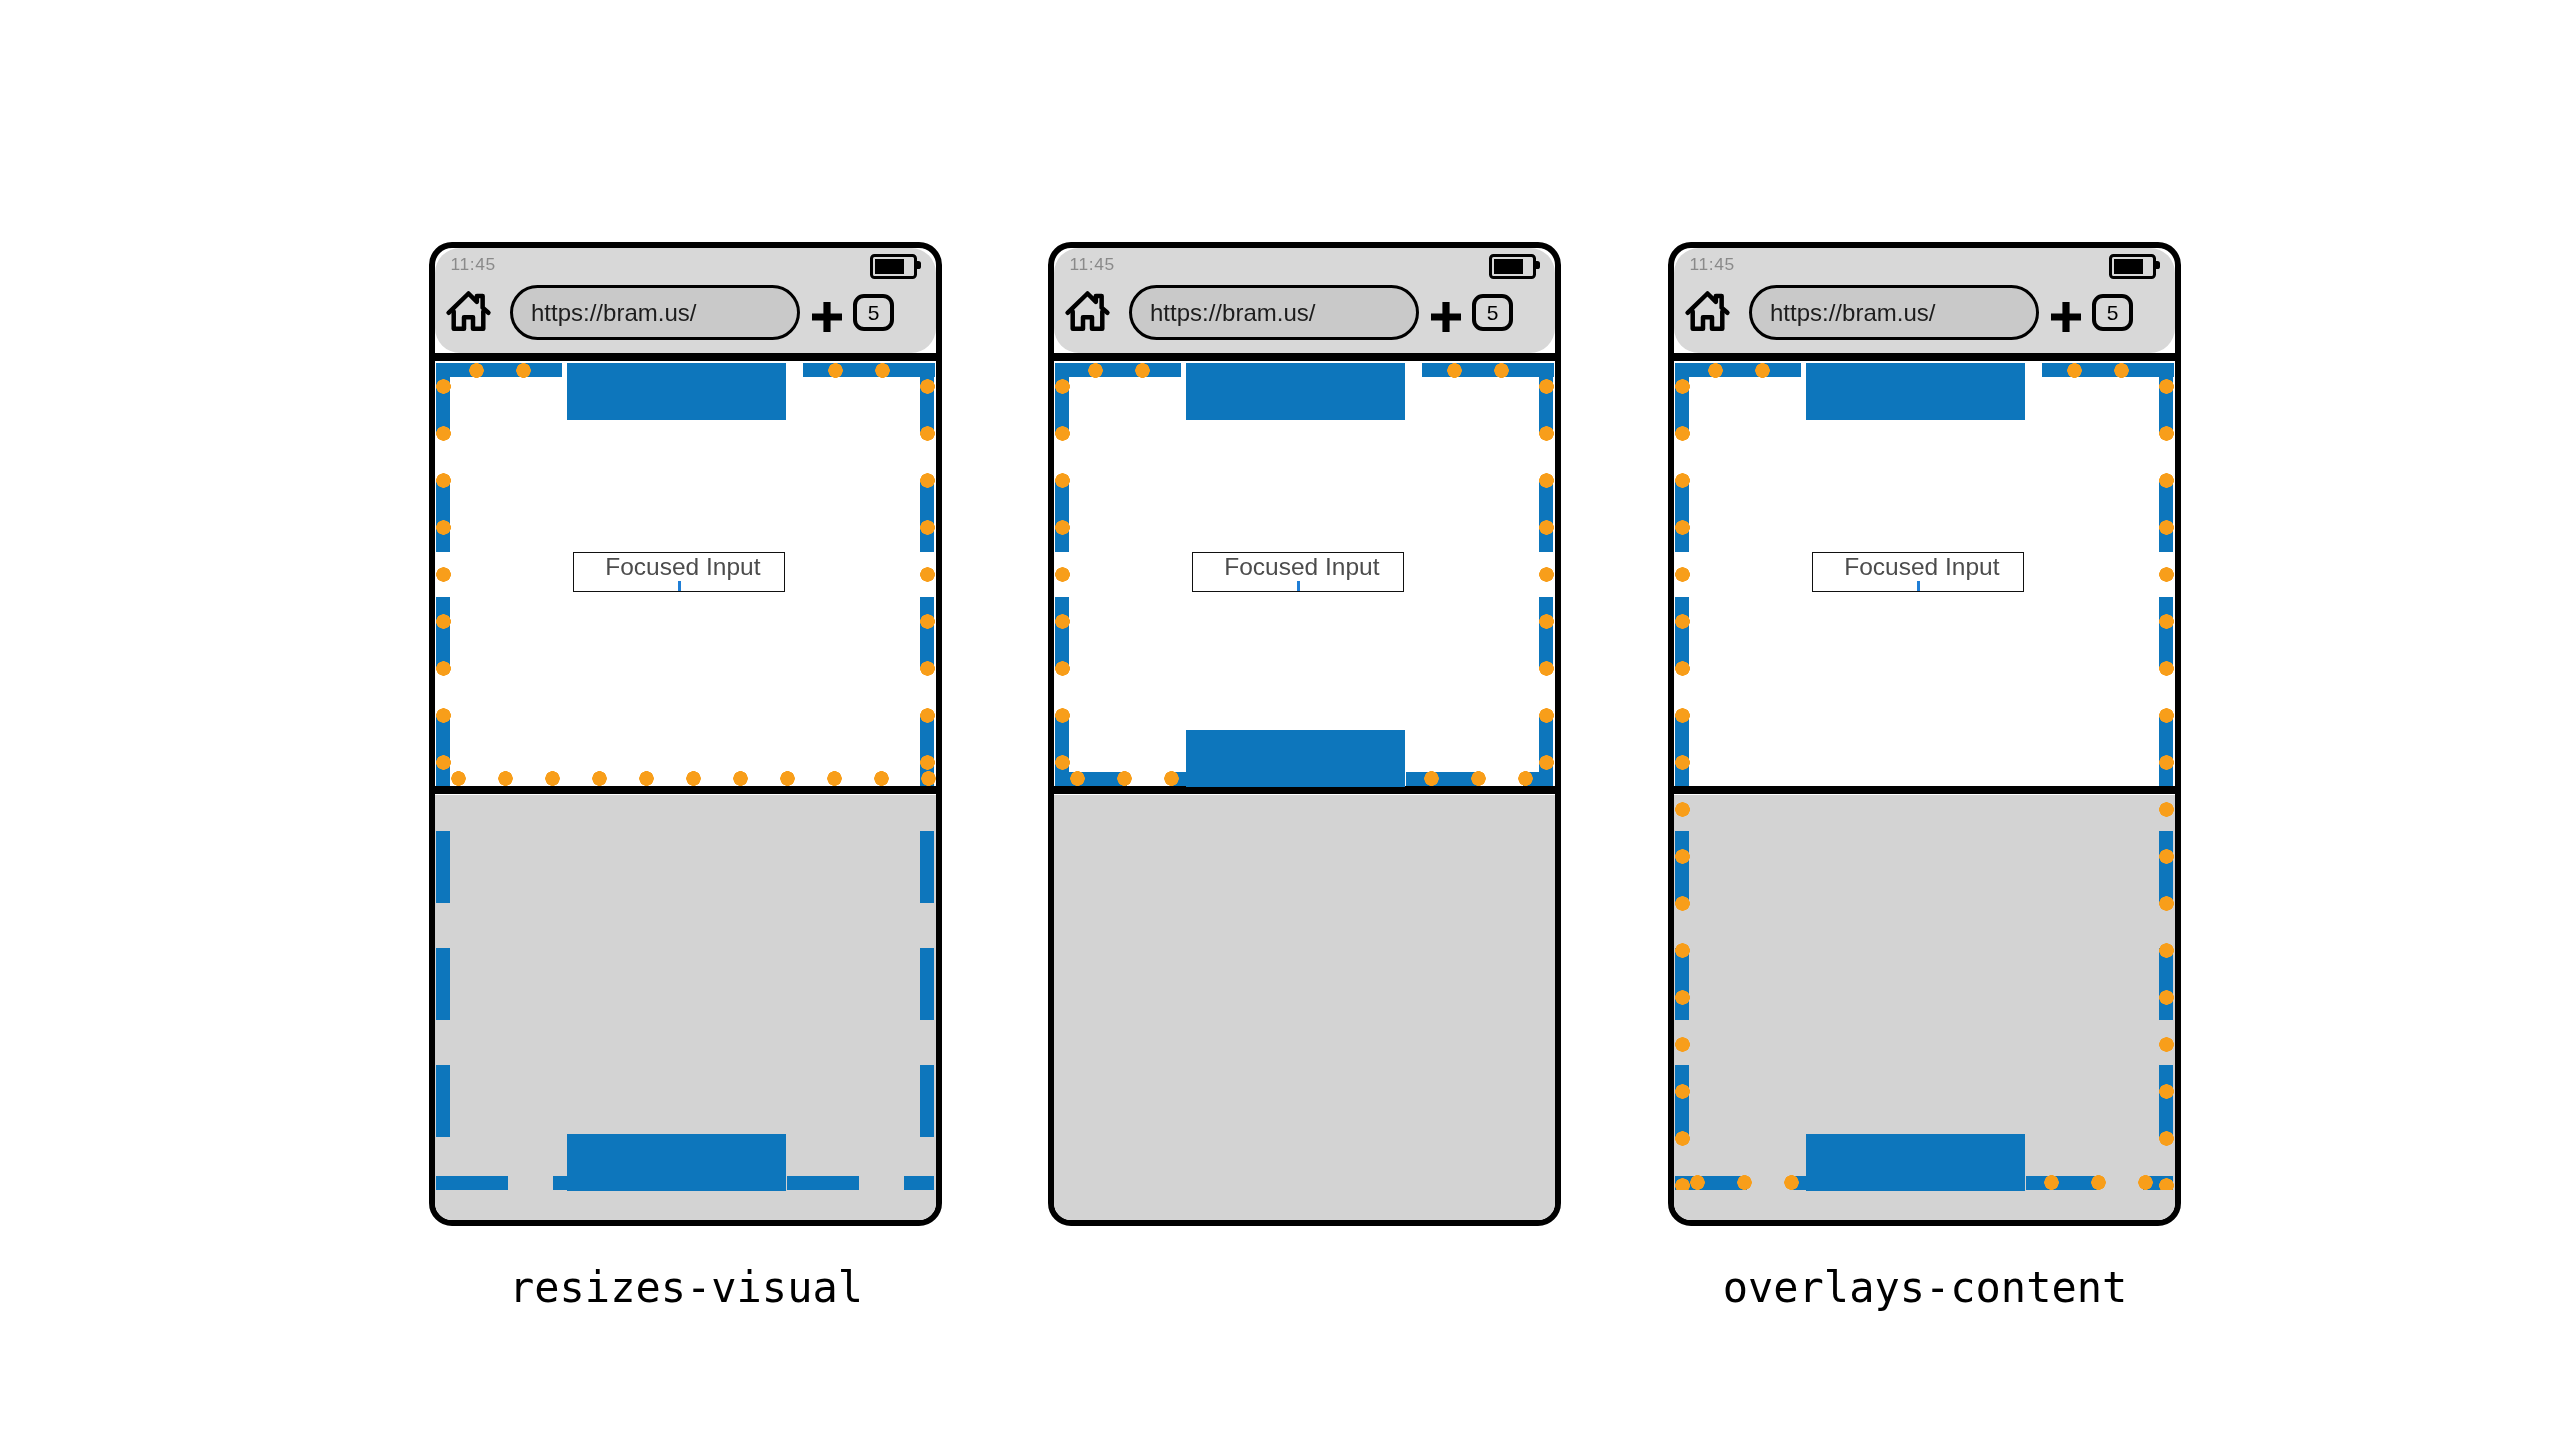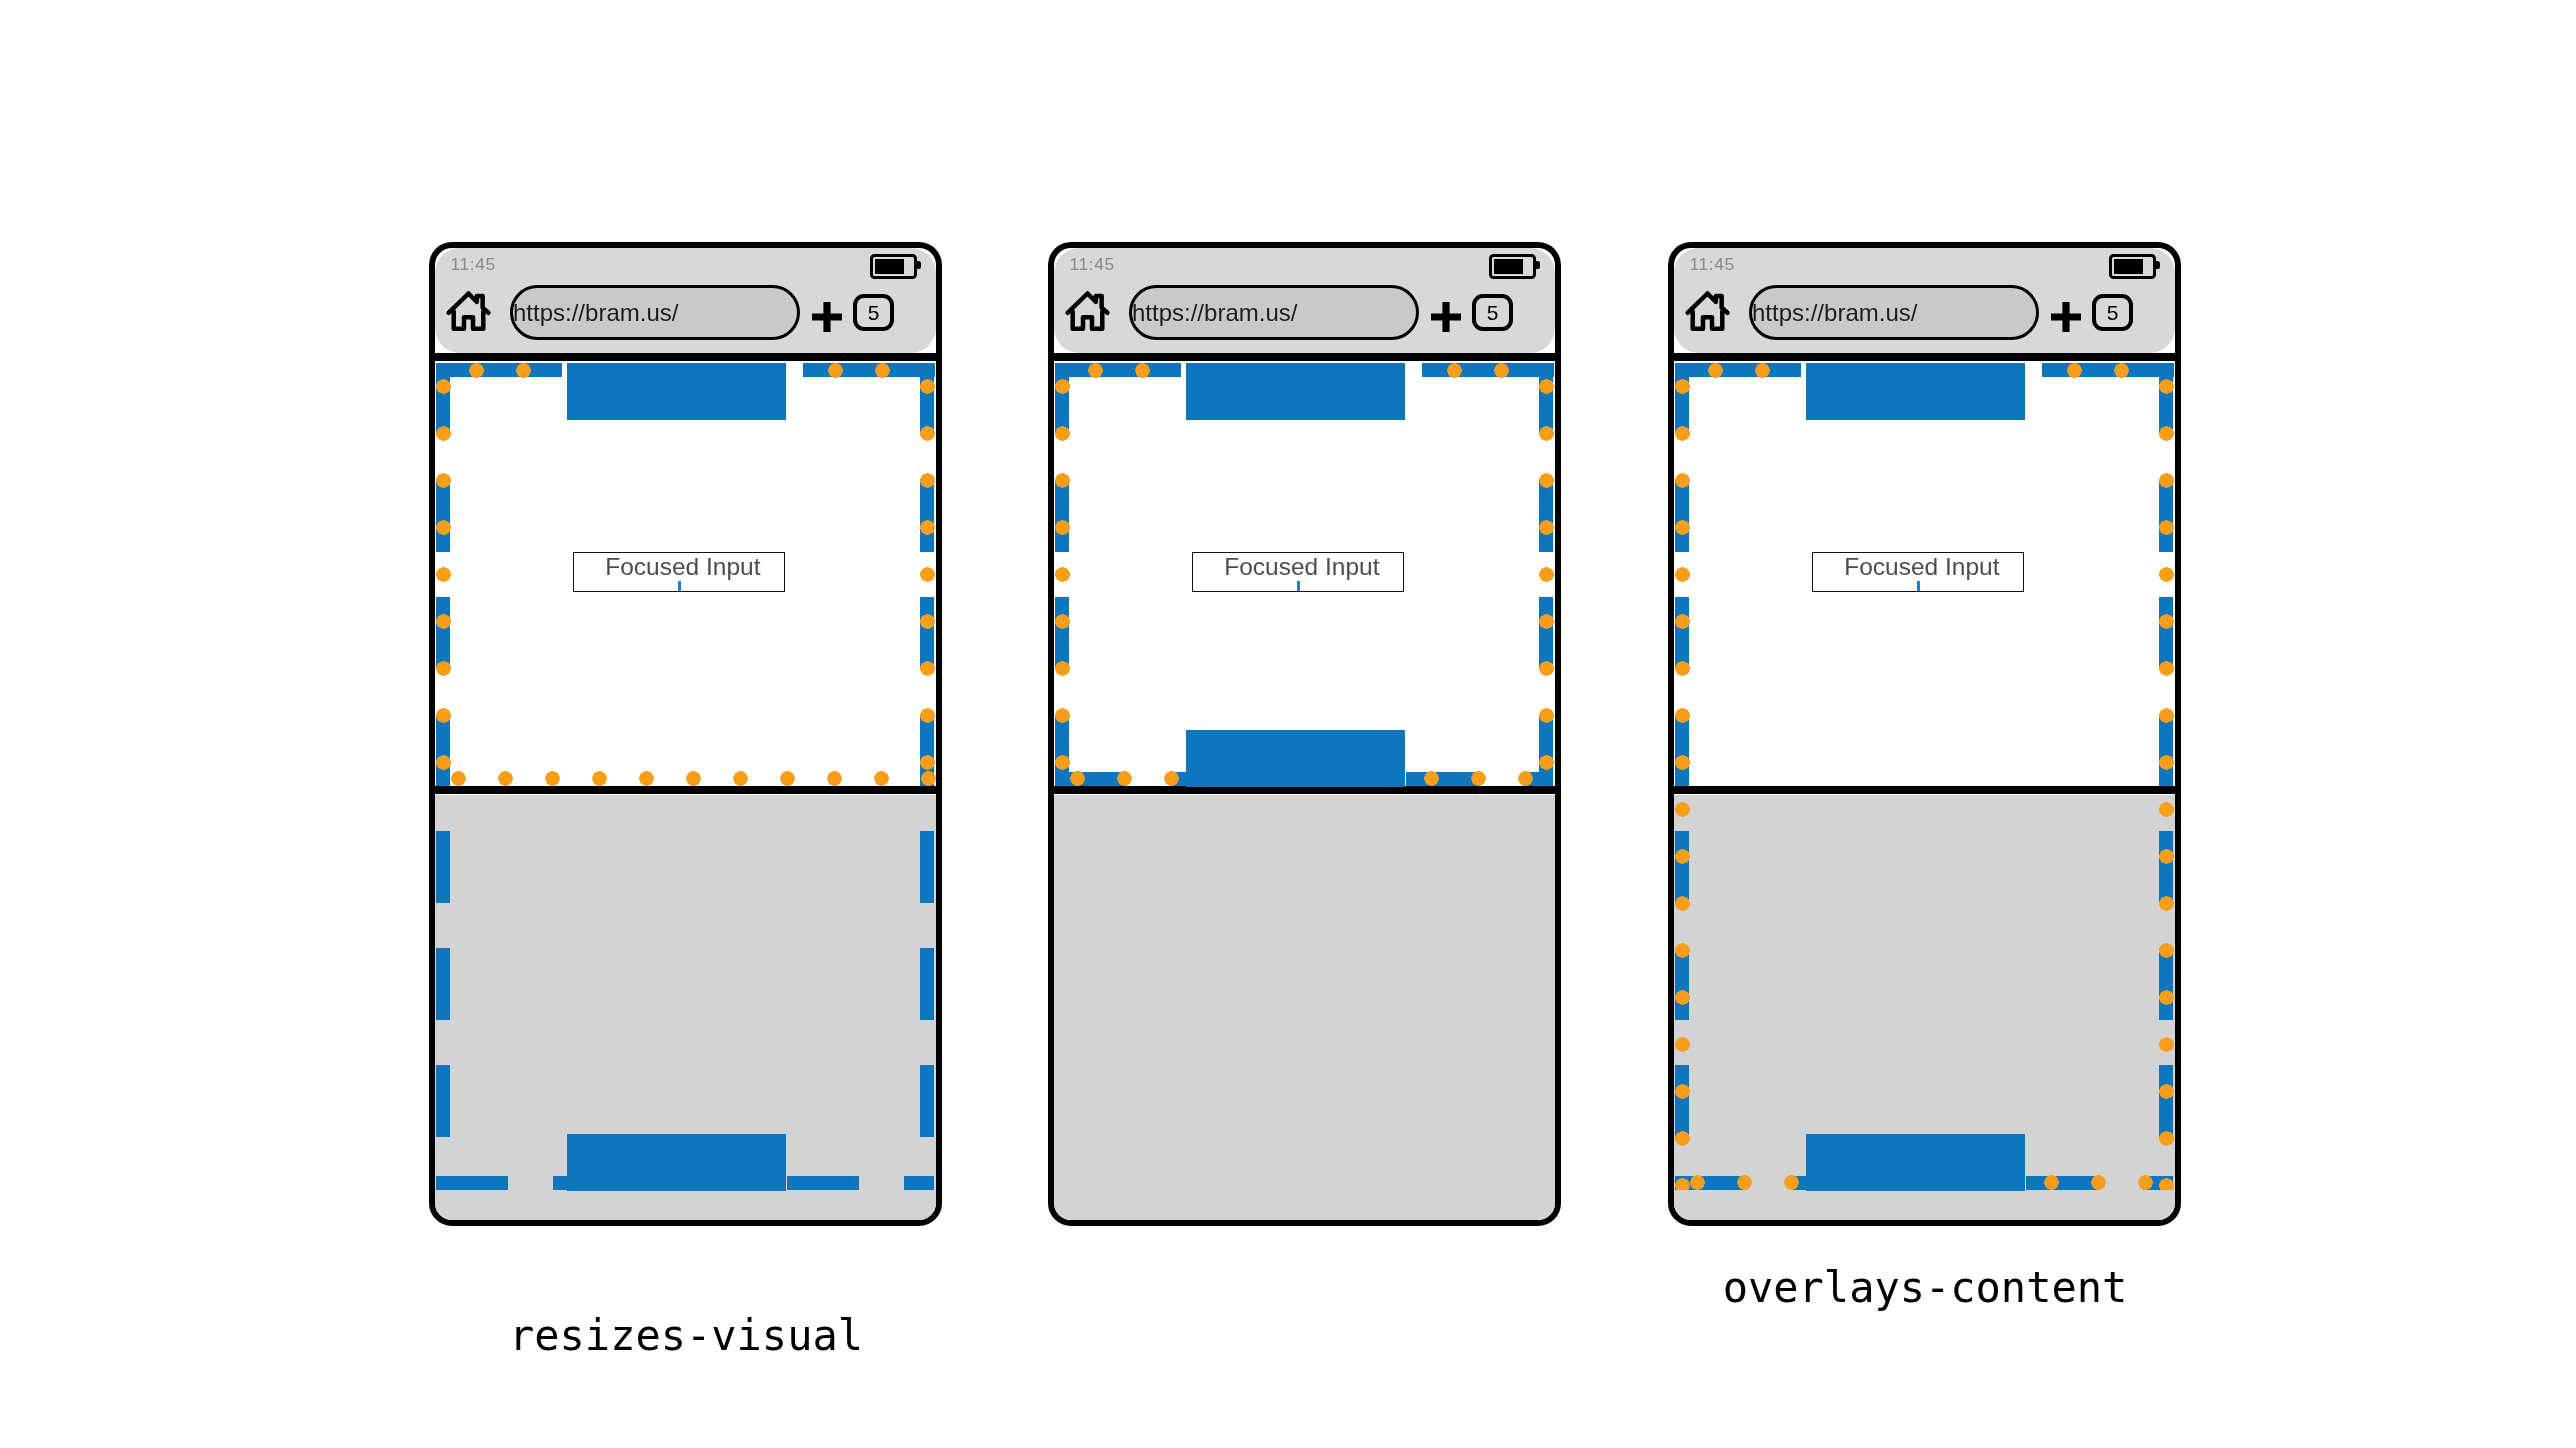--- a/index.html
+++ b/index.html
@@ -16,21 +16,21 @@
   
   .chrome{position:absolute;left:0;top:0;width:501px;height:105px;background:var(--chrome);border-radius:25px;}
   .chrome-divider{position:absolute;left:0;top:105px;width:501px;height:8.4px;background:var(--ink);}
   .time{position:absolute;left:15.5px;top:6.4px;font-size:17.4px;color:var(--statustxt);letter-spacing:0.6px;}
   .battery{position:absolute;right:19.3px;top:5.8px;width:41px;height:19.3px;border:3.2px solid var(--ink);border-radius:4.5px;}
   .battery .fill{position:absolute;left:1.9px;top:1.9px;bottom:1.9px;width:72%;background:var(--ink);}
   .battery .nub{position:absolute;right:-7.7px;top:3.9px;width:4.5px;height:8.4px;background:var(--ink);border-radius:0 2.6px 2.6px 0;}
   .home{position:absolute;left:9px;top:41px;width:49px;height:46px;}
   .pill{position:absolute;left:75px;top:37px;width:290px;height:55px;background:var(--pill);
         border:3.9px solid var(--ink);border-radius:28px;display:flex;align-items:center;box-sizing:border-box;}
-  .pill span{font-size:24px;color:#1d1d1d;}
+  .pill span{padding-left:18px;font-size:24px;color:#1d1d1d;}
   .plus{position:absolute;left:377px;top:54px;width:30px;height:30px;}
   .tabbox{position:absolute;left:418px;top:46px;width:41px;height:37px;border:4.5px solid var(--ink);
           border-radius:11px;box-sizing:border-box;display:flex;align-items:center;justify-content:center;}
   .tabbox span{font-size:21px;color:var(--ink);}
   
   .keyboard{position:absolute;left:0;top:547px;width:501px;bottom:0;background:var(--kb);z-index:1;}
   .kb-line{position:absolute;left:0;top:538px;width:501px;height:8.4px;background:var(--ink);z-index:2;}
   
   .dash{position:absolute;background:var(--blue);z-index:3;}
   .dash-v{width:14px;background:repeating-linear-gradient(to bottom,var(--blue) 0 72px,transparent 72px 117px);}
@@ -68,21 +68,21 @@
   .mode-c .dots-bottom-l{left:0;width:129px;top:926px;}
   .mode-c .dots-bottom-r{left:354px;width:147px;top:926px;}
   
   .finput{position:absolute;left:138px;top:304px;width:212px;height:40px;background:#fff;
           border:1.9px solid #111;box-sizing:border-box;display:flex;align-items:center;z-index:6;flex-direction:column;}
   .finput .txt{padding-left:7.7px;font-size:24.5px;color:var(--inputtxt);white-space:nowrap;}
   .finput .caret{display:inline-block;width:3.2px;height:27px;background:var(--caret);margin-left:0.6px;}
   
   .caption{position:absolute;top:1263px;width:514px;text-align:center;
            font-family:"DejaVu Sans Mono",monospace;font-size:42px;color:#000;}
-  .cap1{left:429px;margin-top:48px;} .cap2{left:1048px;} .cap3{left:1668px;}
+  .cap1{left:429px;} .cap2{left:1048px;} .cap3{left:1668px;}
   svg{display:block;}
 </style>
 </head>
 <body>
 
 <div class="canvas">
 
   <div class="phone p1 mode-a">
     <div class="keyboard"></div>
     <div class="kb-line"></div>

